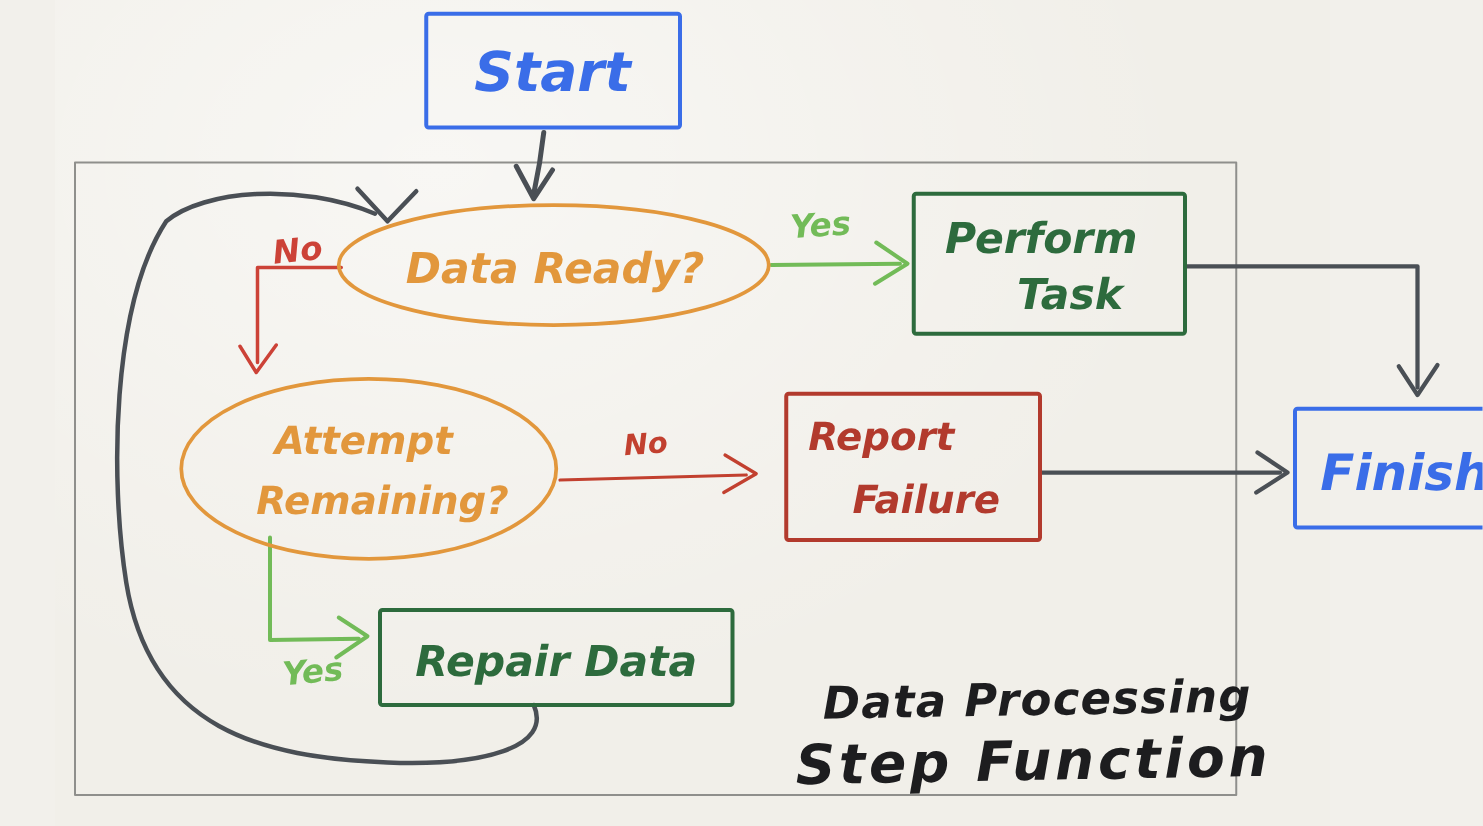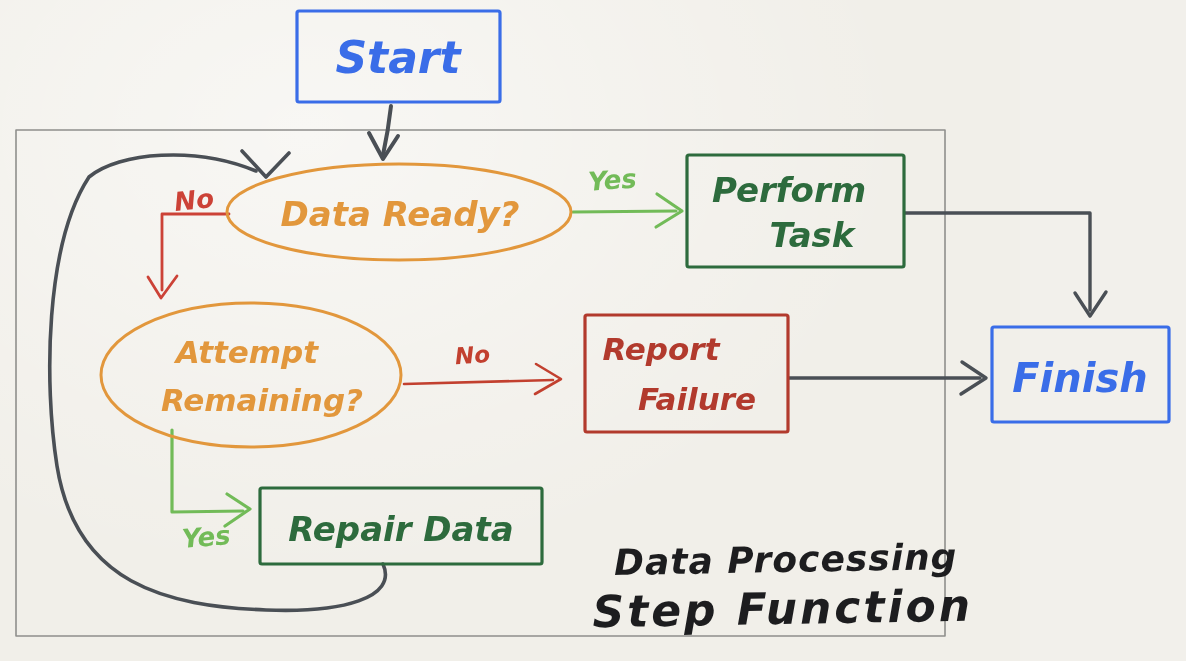--- a/index.html
+++ b/index.html
@@ -8,20 +8,21 @@
     background: #f2f0eb;
     font-family: "DejaVu Sans", sans-serif;
   }
   .canvas {
     position: relative;
     width: 1020px;
     height: 661px;
     background:
       radial-gradient(ellipse at 30% 20%, rgba(255,255,255,0.5), rgba(255,255,255,0) 60%),
       #f1efe9;
+    margin-left: 44px;
   }
   svg { position: absolute; left: 0; top: 0; }
   .ln {
     fill: none;
     stroke-linecap: round;
     stroke-linejoin: round;
   }
   .txt {
     font-family: "DejaVu Sans", sans-serif;
     font-style: italic;

